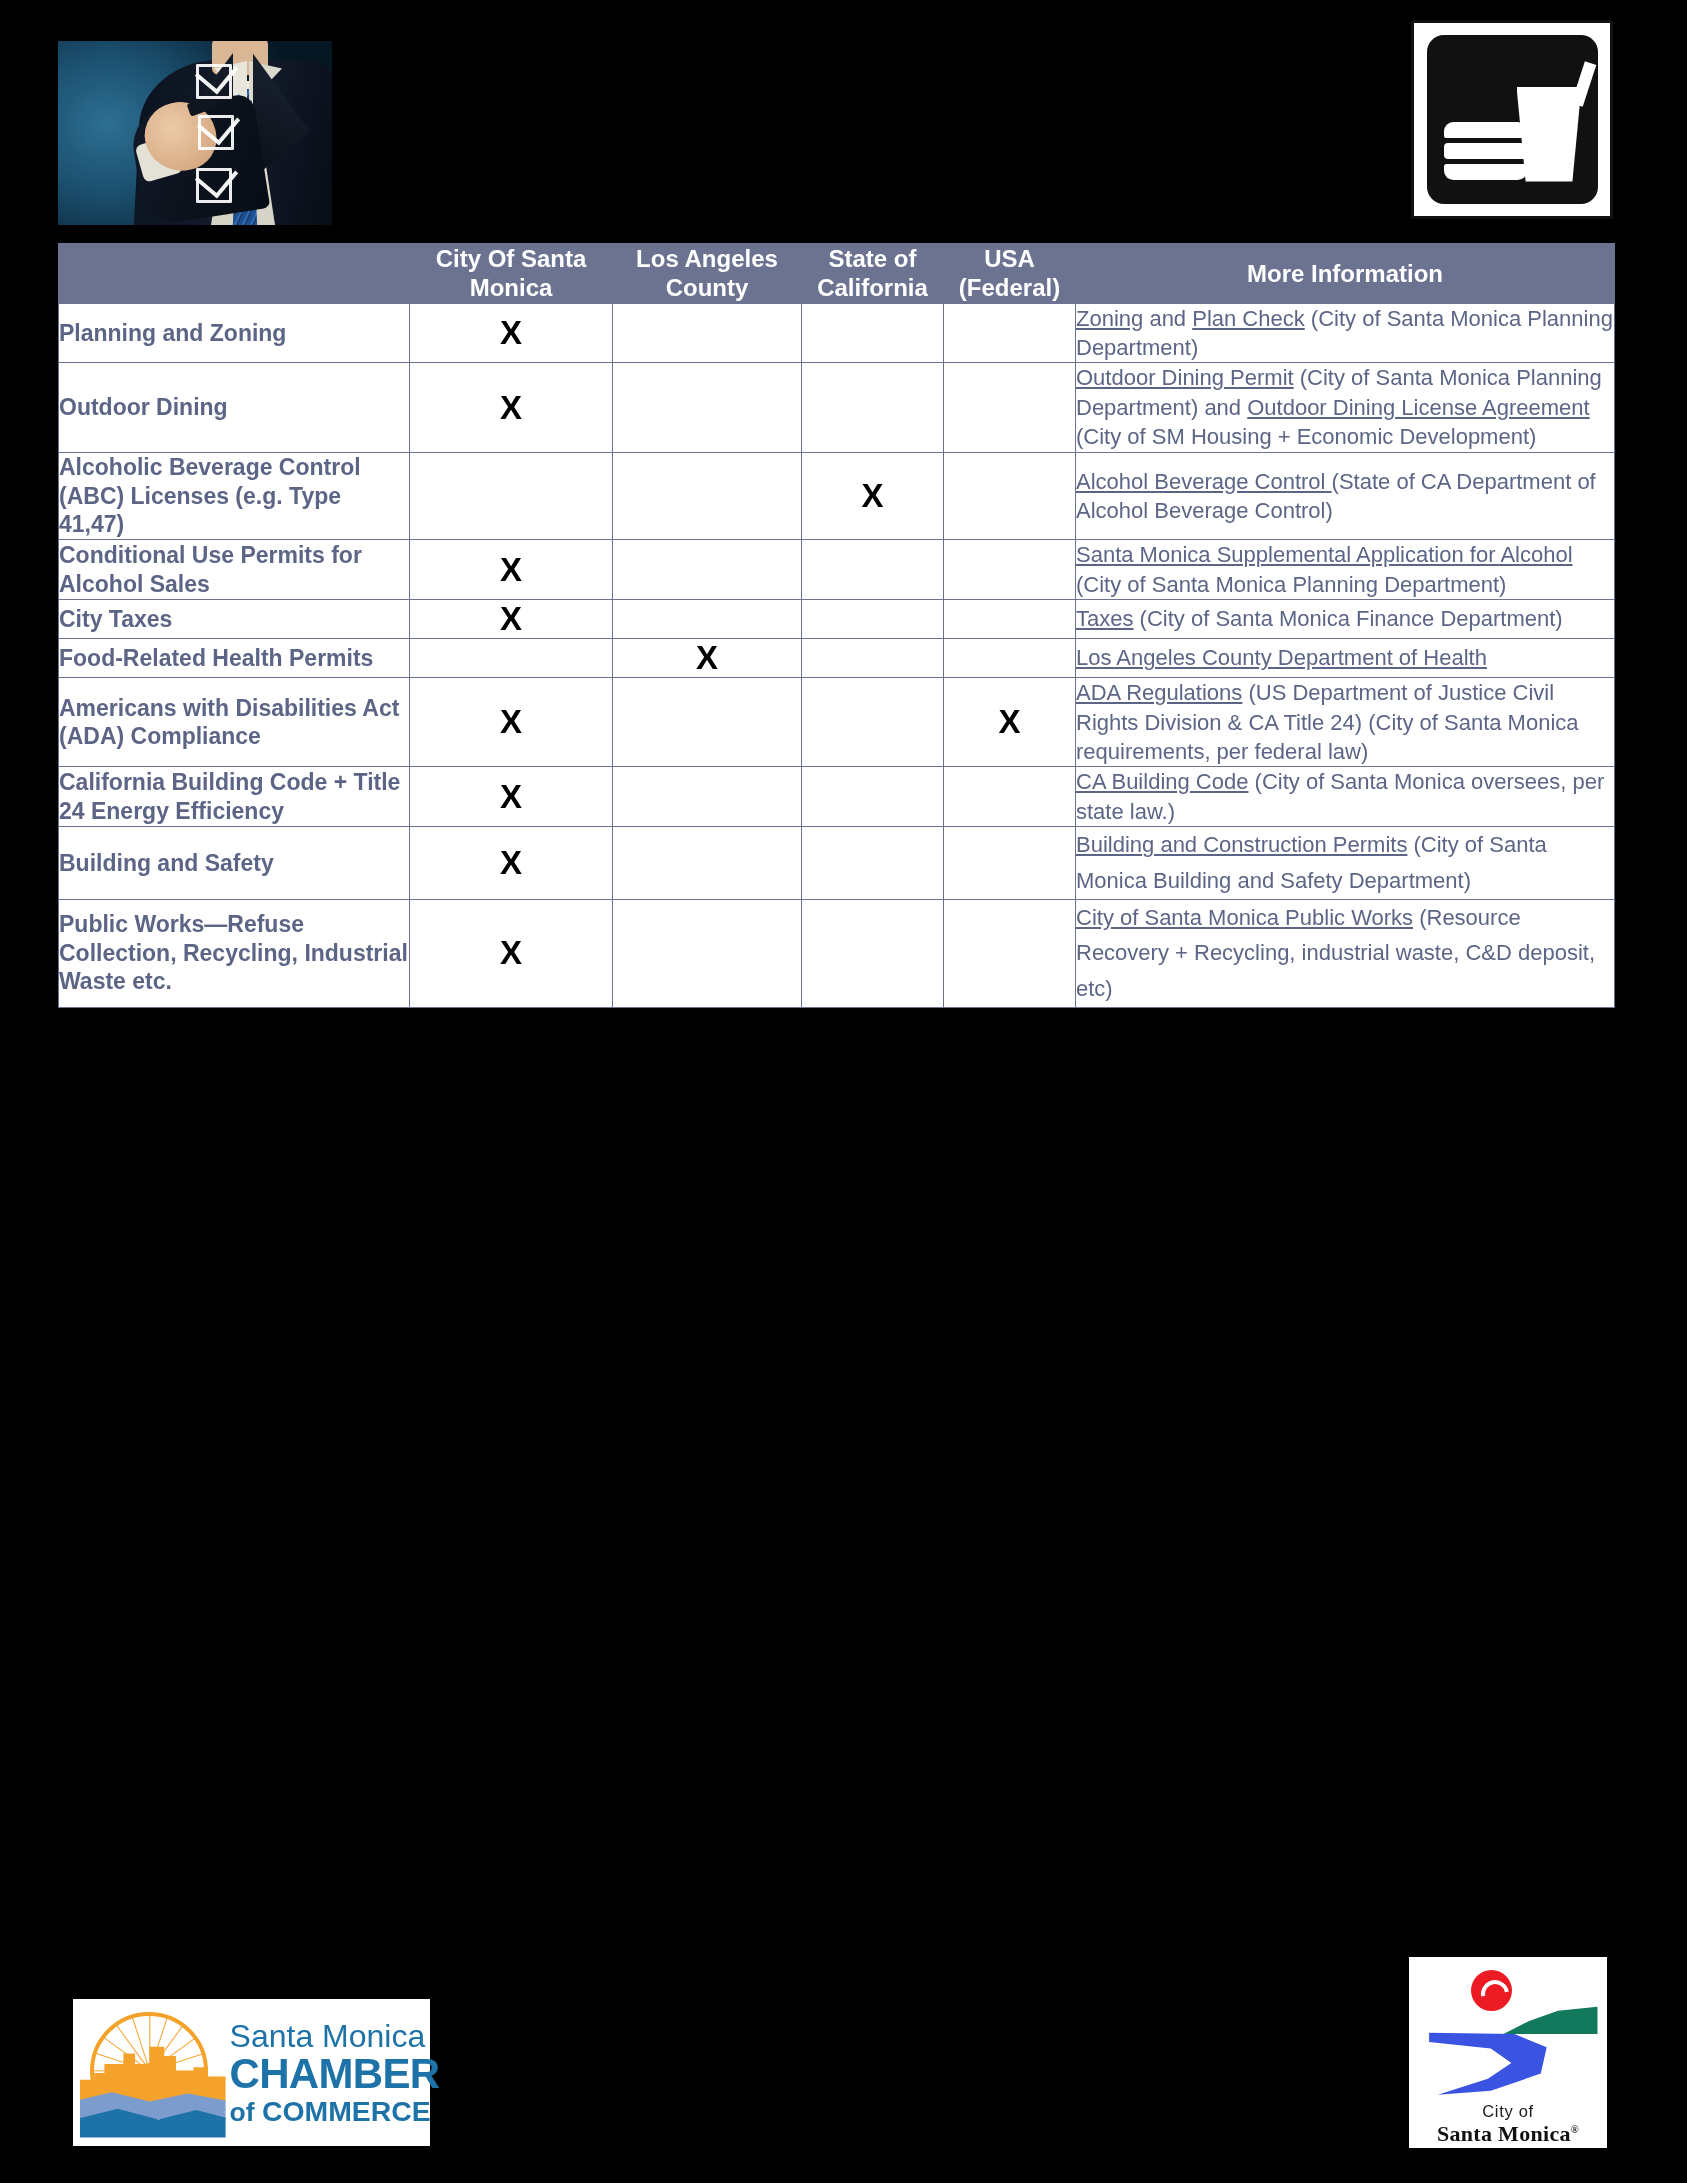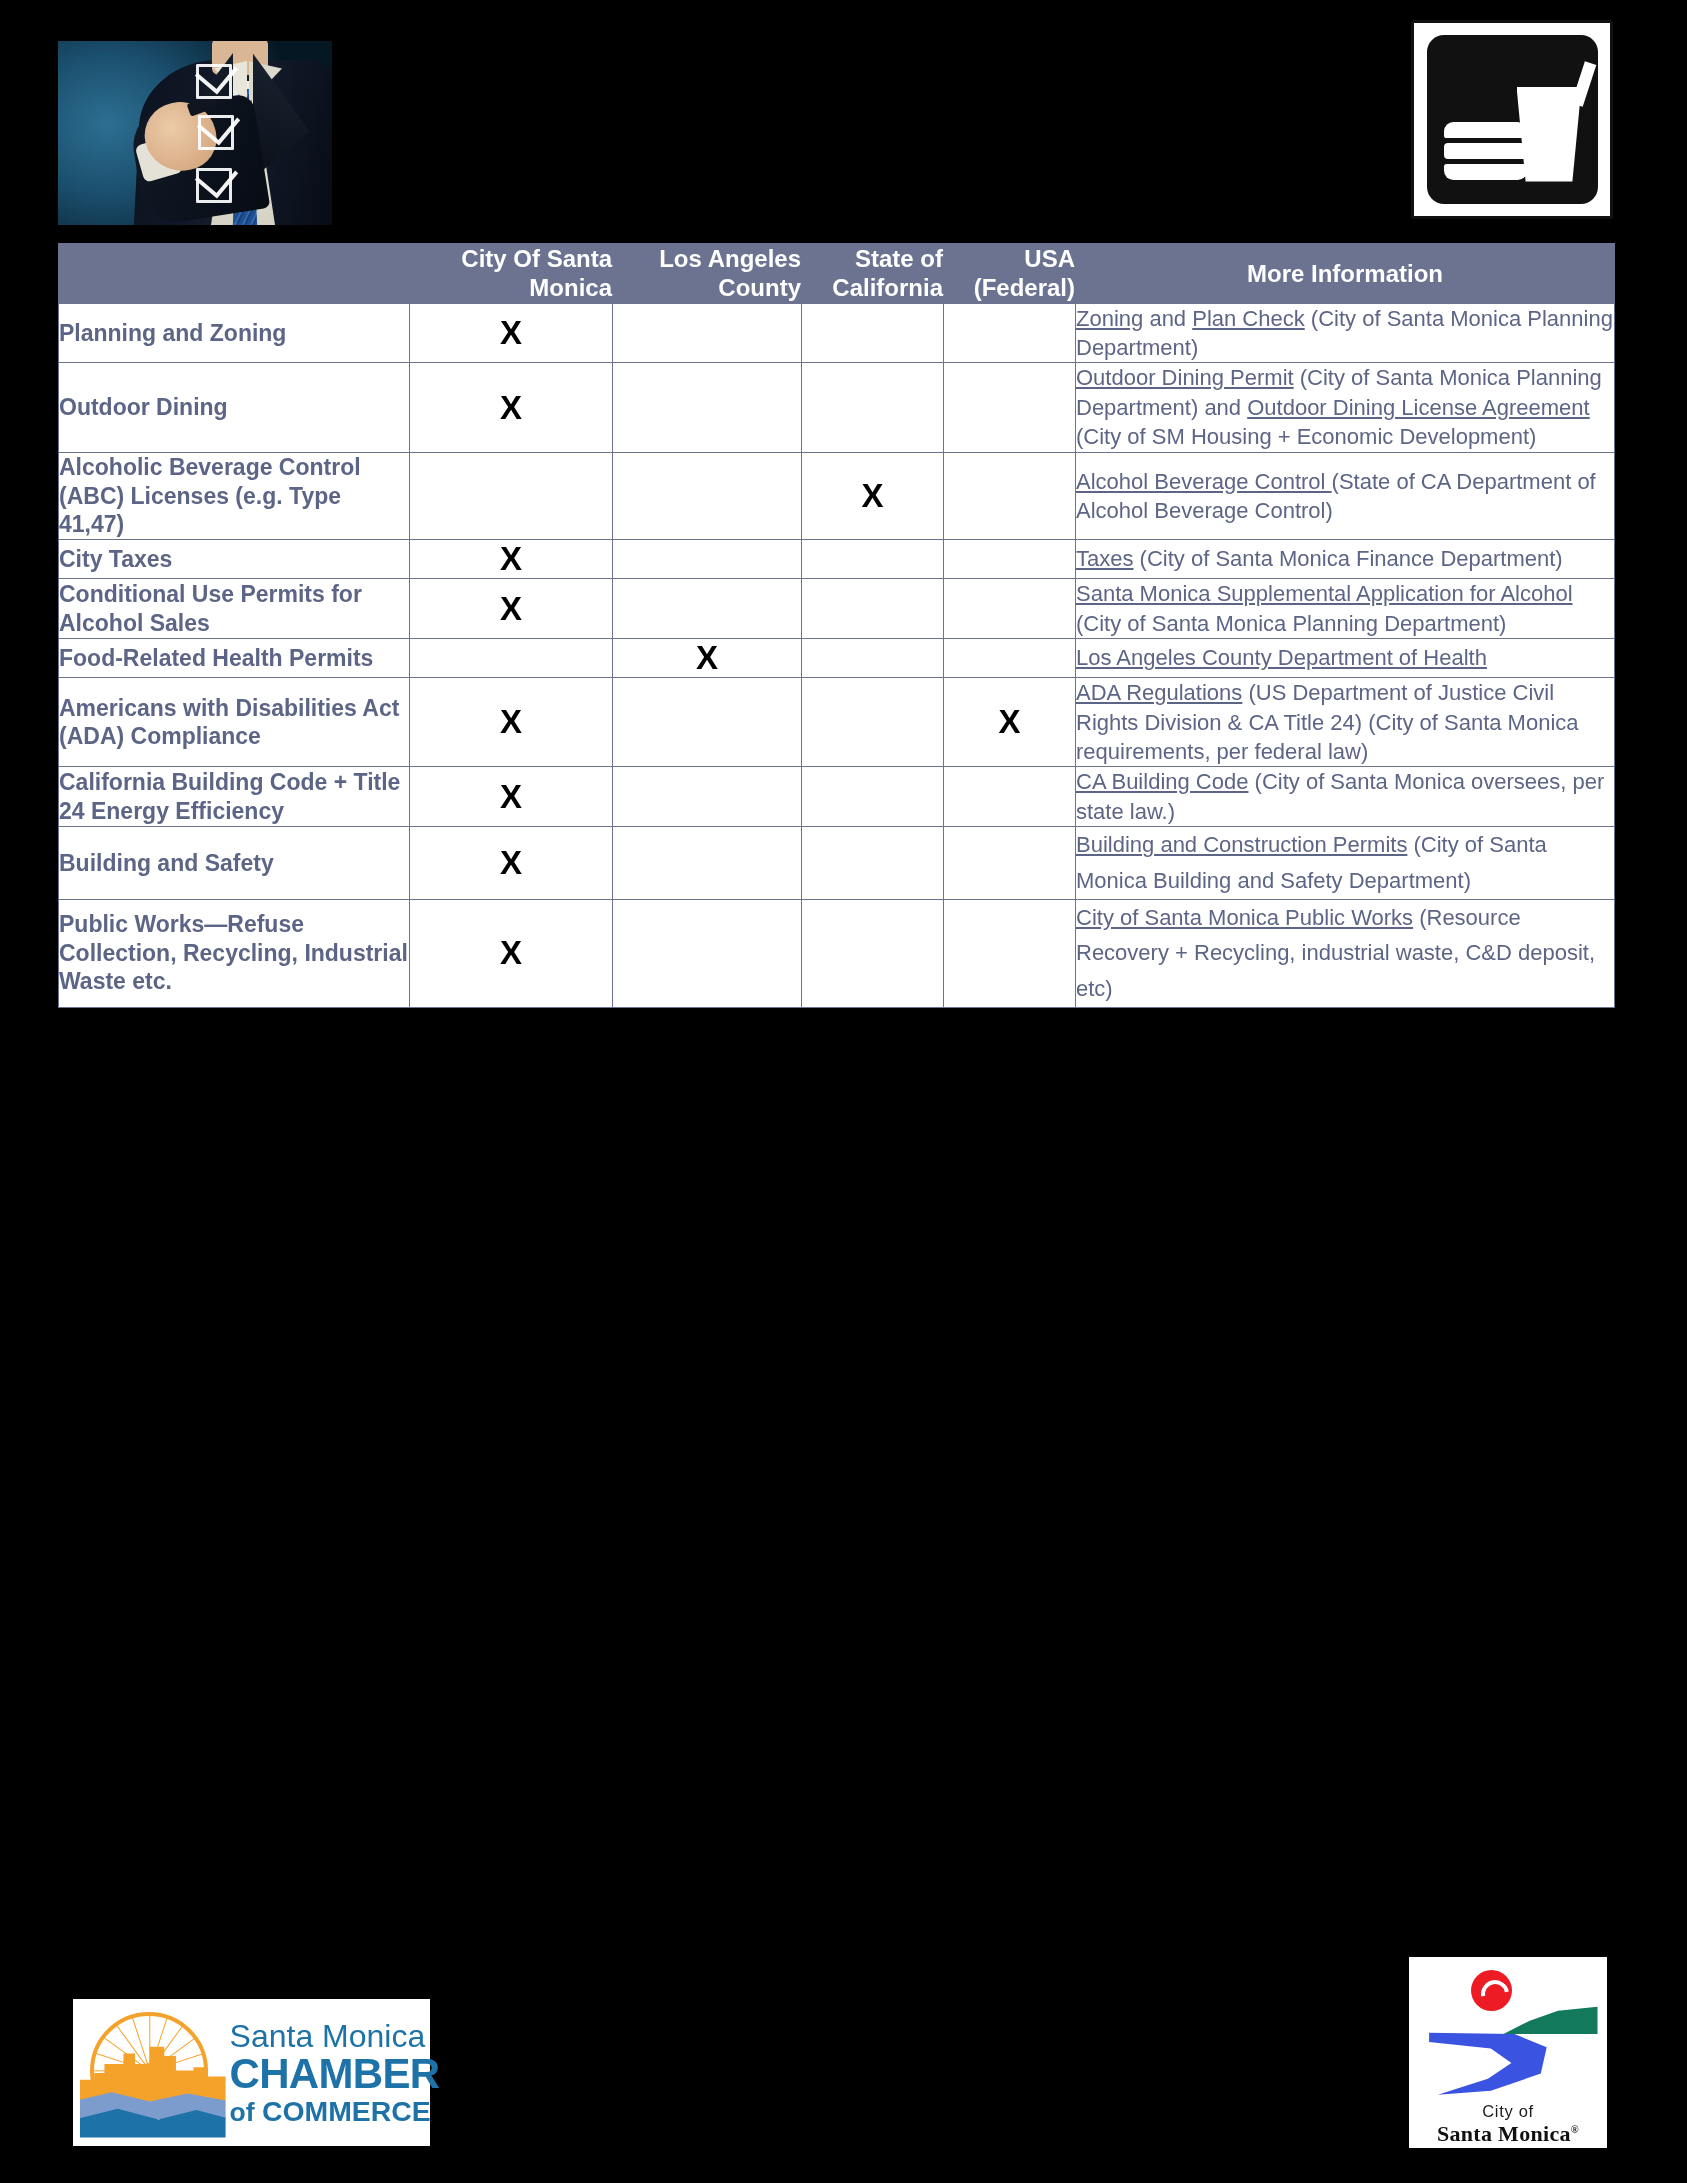--- a/index.html
+++ b/index.html
@@ -74,21 +74,21 @@
     position:absolute;left:58px;top:243px;width:1556px;
     border-collapse:collapse;table-layout:fixed;background:#fff;
   }
   #matrix-table td,#matrix-table th{border:1.3px solid #6b7391;vertical-align:middle;padding:0;}
   thead th{
     background:#6b7391;color:#ffffff;border:1.3px solid #6b7391;
     font-size:24px;font-weight:bold;padding:9.3px 4px;line-height:1.22;
     font-family:"Liberation Sans", sans-serif;
   }
   thead th.blank{background:#6b7391;}
-  thead th.ctr{text-align:right;}
+  thead th.ctr{text-align:center;}
   thead th.lft{text-align:center;padding-left:10.6px;}
 
   td.rowlabel{
     color:#5c6585;font-weight:bold;font-size:23px;line-height:1.25;
     padding:10.6px 8px 10.6px 14.6px;text-align:left;
   }
   td.mark{text-align:center;color:#000;font-weight:bold;font-size:33px;
     font-family:"Liberation Sans", sans-serif;}
   td.info{
     color:#5c6585;font-weight:normal;font-size:22px;line-height:1.34;
@@ -228,34 +228,34 @@
       </tr>
       <tr>
         <td class="rowlabel">Alcoholic Beverage Control (ABC) Licenses (e.g. Type 41,47)</td>
         <td class="mark"></td>
         <td class="mark"></td>
         <td class="mark">X</td>
         <td class="mark"></td>
         <td class="info"><span class="lnk">Alcohol Beverage Control </span><span class="">(State of CA Department of Alcohol Beverage Control)</span></td>
       </tr>
       <tr>
+        <td class="rowlabel">Conditional Use Permits for Alcohol Sales</td>
+        <td class="mark">X</td>
+        <td class="mark"></td>
+        <td class="mark"></td>
+        <td class="mark"></td>
+        <td class="info"><span class="lnk">Santa Monica Supplemental  Application for Alcohol</span><span class=""> (City of Santa Monica Planning Department)</span></td>
+      </tr>
+      <tr>
         <td class="rowlabel">City Taxes</td>
         <td class="mark">X</td>
         <td class="mark"></td>
         <td class="mark"></td>
         <td class="mark"></td>
         <td class="info"><span class="lnk">Taxes</span><span class=""> (City of Santa Monica Finance Department)</span></td>
-      </tr>
-      <tr>
-        <td class="rowlabel">Conditional Use Permits for Alcohol Sales</td>
-        <td class="mark">X</td>
-        <td class="mark"></td>
-        <td class="mark"></td>
-        <td class="mark"></td>
-        <td class="info"><span class="lnk">Santa Monica Supplemental  Application for Alcohol</span><span class=""> (City of Santa Monica Planning Department)</span></td>
       </tr>
       <tr>
         <td class="rowlabel">Food-Related Health Permits</td>
         <td class="mark"></td>
         <td class="mark">X</td>
         <td class="mark"></td>
         <td class="mark"></td>
         <td class="info"><span class="lnk">Los Angeles County Department of Health</span></td>
       </tr>
       <tr>

